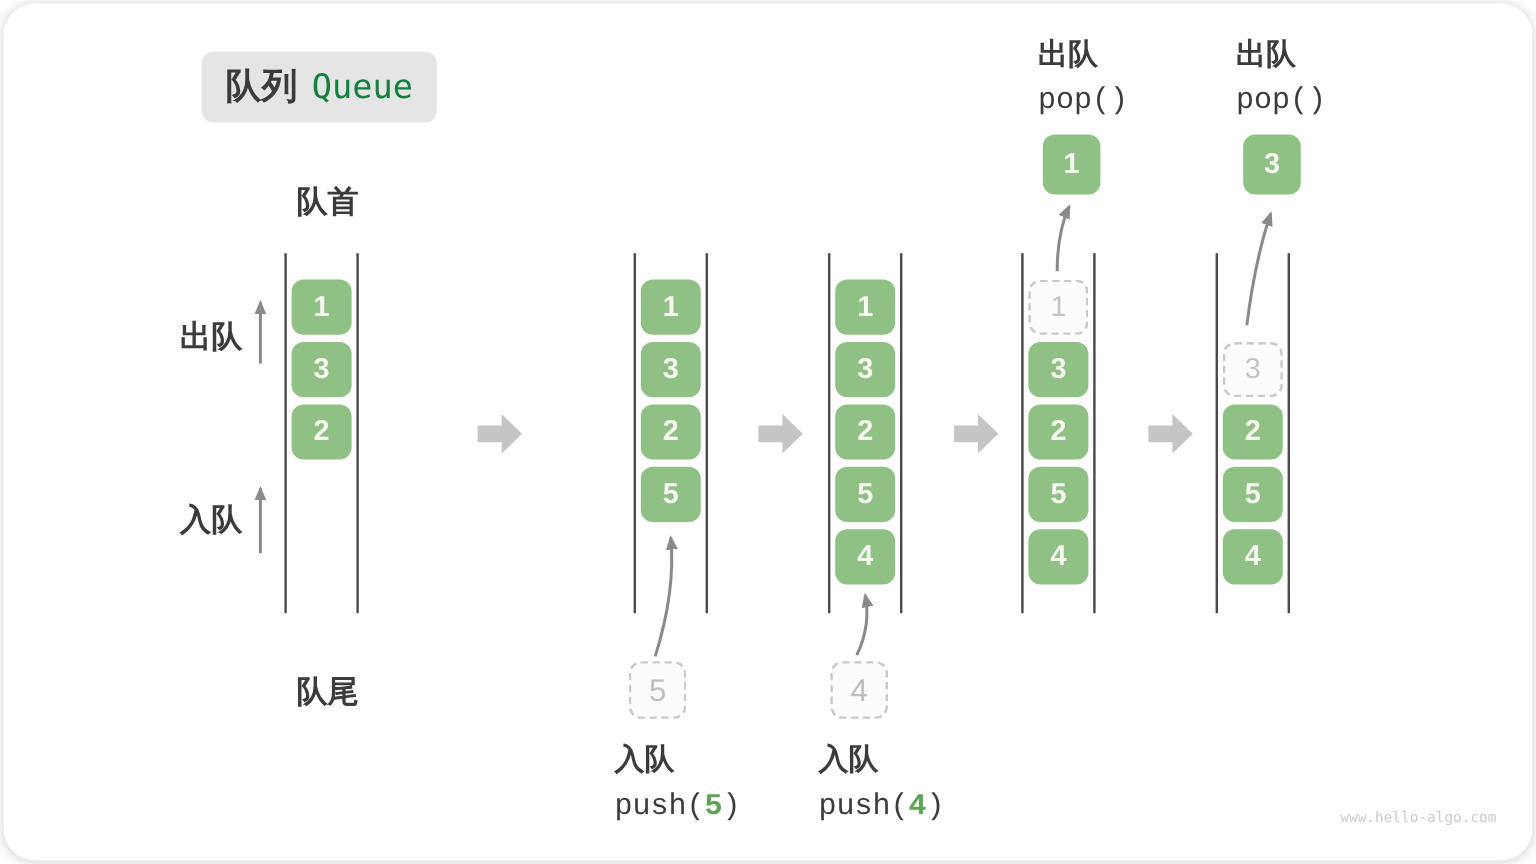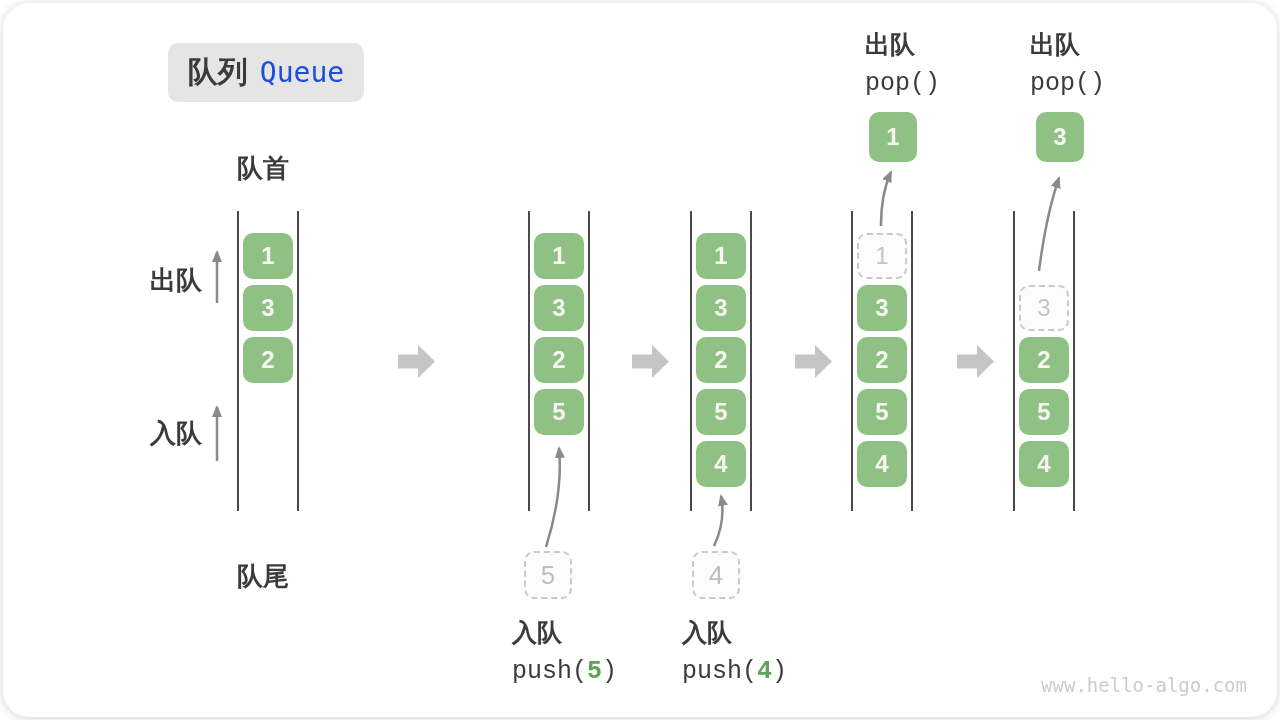--- a/index.html
+++ b/index.html
@@ -14,25 +14,25 @@
     background:#ffffff; border-radius:26px;
     box-shadow:0 1px 10px rgba(0,0,0,0.18);
   }
   
   .badge {
     position:absolute; left:168px; top:43px; width:196px; height:59px;
     background:#E5E5E5; border-radius:10px;
     display:flex; align-items:center; justify-content:center; gap:12px;
   }
   .badge .zh { font-size:30px; font-weight:bold; color:#3B3B3B; }
-  .badge .en { font-family:"DejaVu Sans Mono", monospace; font-size:28px; color:#1d4ed8; }
+  .badge .en { font-family:"DejaVu Sans Mono", monospace; font-size:28px; color:#15803d; }
 
   
   .lbl { position:absolute; font-size:26px; font-weight:bold; color:#3B3B3B; white-space:nowrap; }
-  .lbl.center62 { width:62px; text-align:left; }
+  .lbl.center62 { width:62px; text-align:right; }
 
   
   .queue { position:absolute; top:211px; width:62px; height:300px; }
   .qline { position:absolute; top:0; width:2px; height:300px; background:#4A4A4A; }
   .qline.l { left:0; } .qline.r { right:0; }
   .cell {
     position:absolute; left:6px; width:50px; height:46px;
     background:#8FC185; border-radius:10px;
     color:#F7F6F1; font-size:24px; font-weight:bold;
     display:flex; align-items:center; justify-content:center;
@@ -59,21 +59,21 @@
   }
 
   
   .op { position:absolute; white-space:nowrap; }
   .op .zh { font-size:25px; font-weight:bold; color:#3B3B3B; display:block; margin-bottom:8px; }
   .code { font-family:Liberation Mono, monospace; font-size:25px; color:#3B3B3B; }
   .code .arg { color:#5FA357; font-weight:bold; }
 
   .watermark {
     position:absolute; right:33px; top:674px;
-    font-family:"DejaVu Sans Mono", monospace; font-size:19px; color:#CBCBCB;
+    font-family:"DejaVu Sans Mono", monospace; font-size:12px; color:#CBCBCB;
   }
   svg.overlay { position:absolute; left:0; top:0; pointer-events:none; }
 </style>
 </head>
 <body>
 
 <div class="canvas">
   <div class="card"></div>
 
   <div class="badge">

